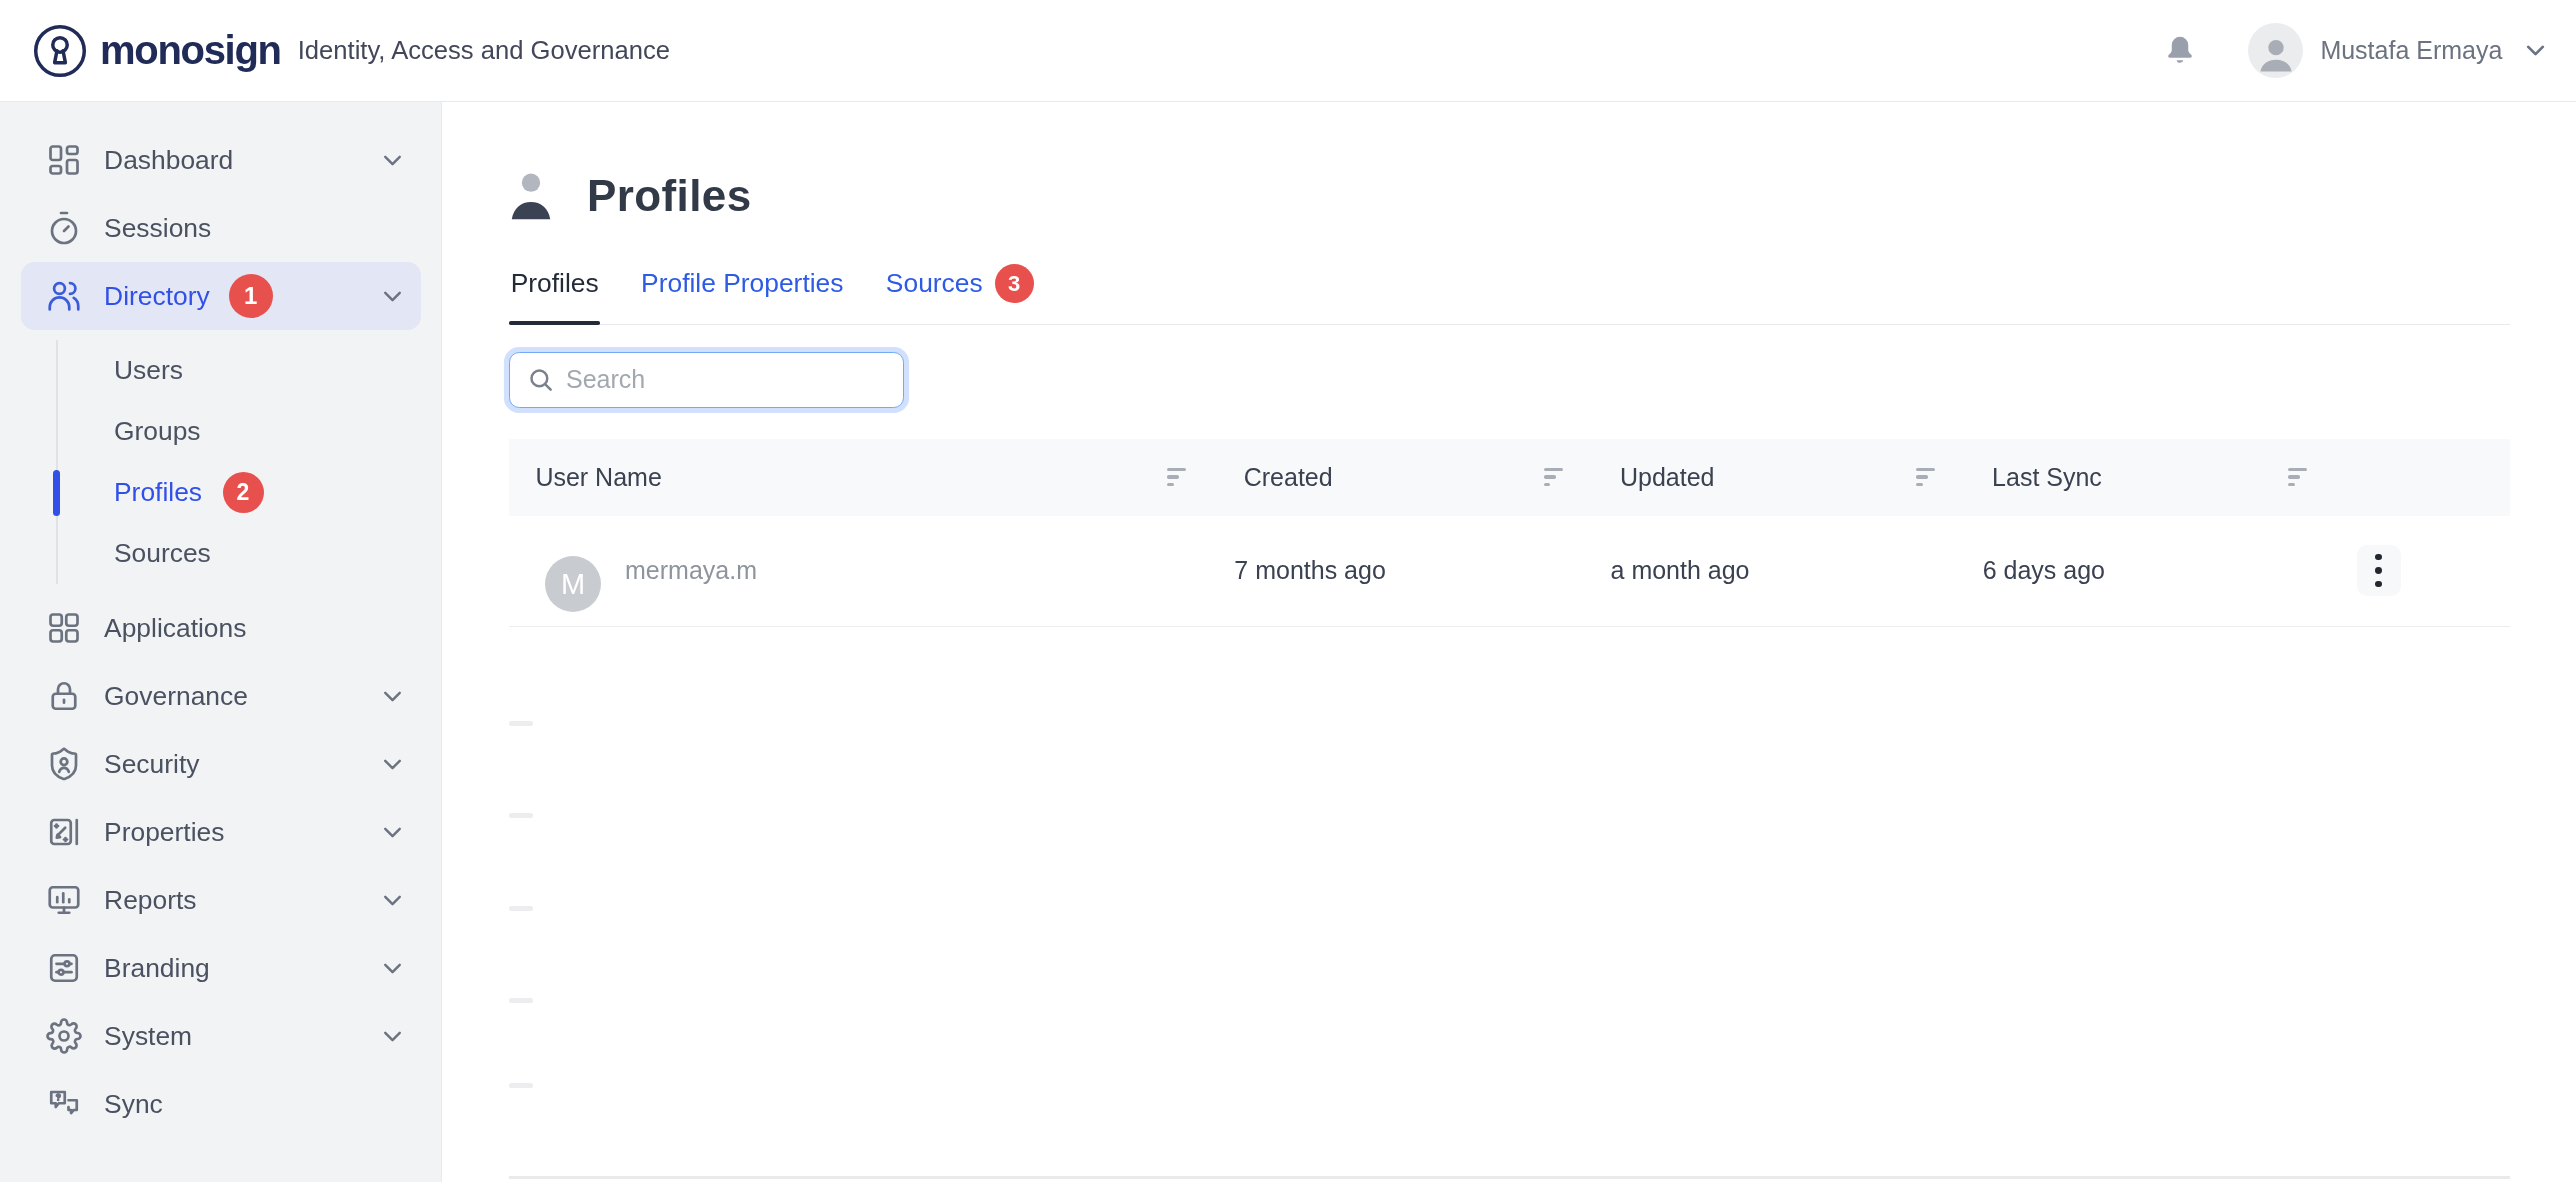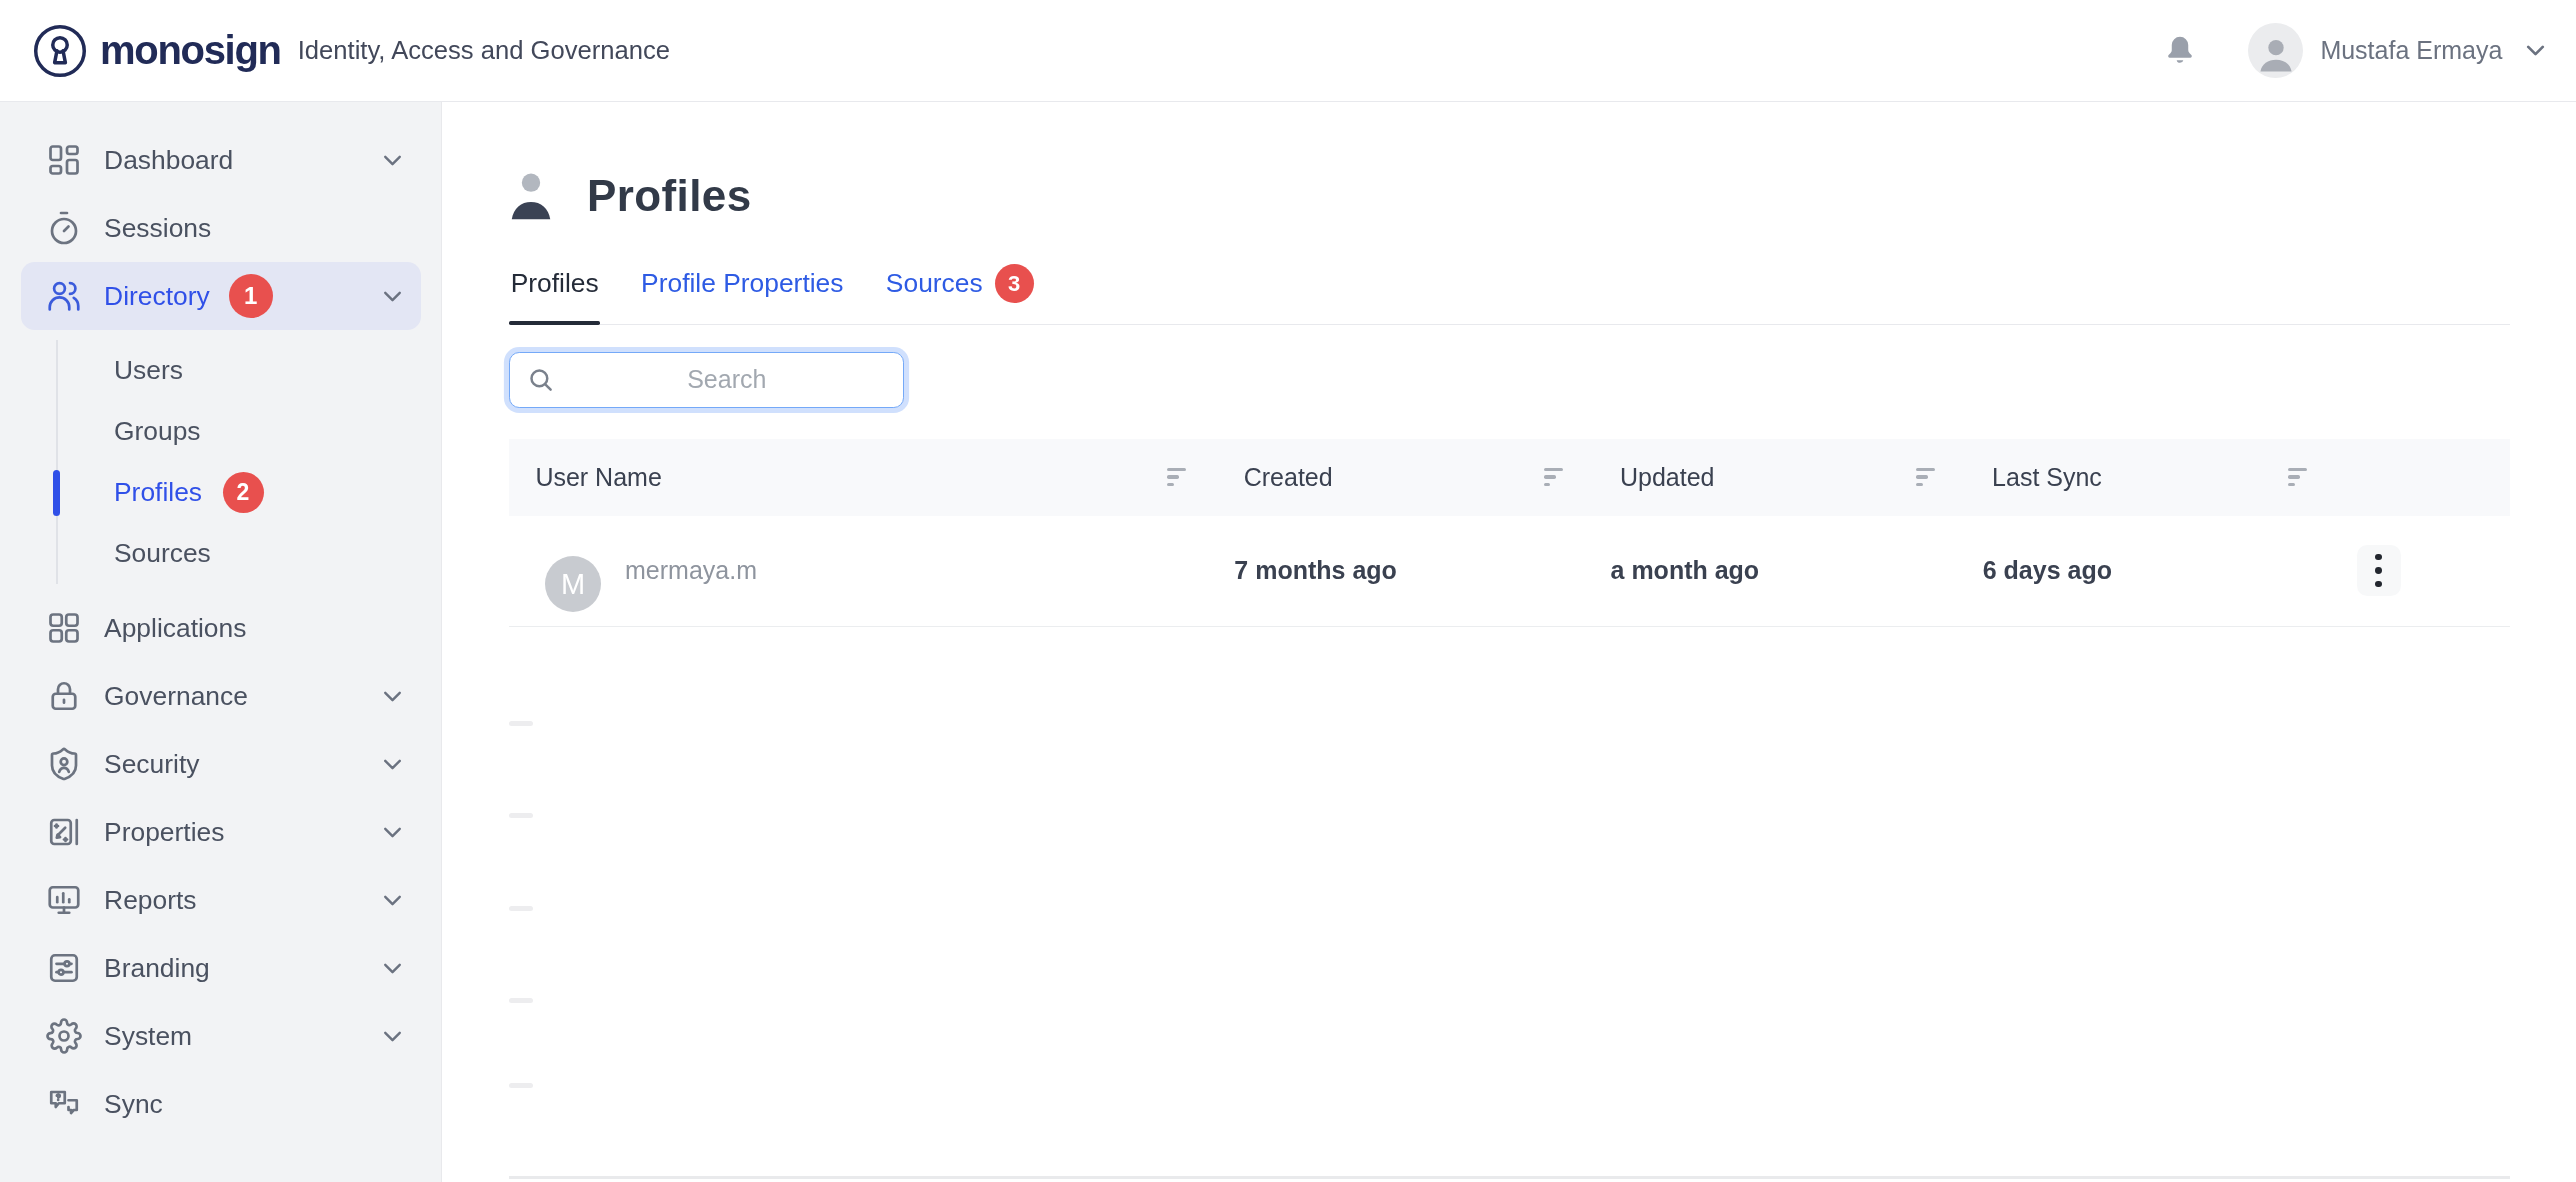--- a/index.html
+++ b/index.html
@@ -83,21 +83,21 @@
 
   .search-box {
     margin-top: 27px; width: 395px; height: 56px; background: #fff;
     border: 1.7px solid #74a9f8; border-radius: 10.2px;
     box-shadow: 0 0 0 5.1px rgba(150, 186, 250, 0.45);
     display: flex; align-items: center; padding: 0 15.4px 0 17px;
   }
   .search-box .mag { width: 27px; height: 27px; color: #7a818c; flex-shrink: 0; }
   .search-box input {
     border: none; outline: none; background: transparent; flex: 1; margin-left: 12px;
-    font-size: 25px; color: #333a46; font-family: inherit; min-width: 0; text-align: center;
+    font-size: 25px; color: #333a46; font-family: inherit; min-width: 0;
   }
   .search-box input::placeholder { color: #a2a8b0; }
 
   
   .table { margin-top: 31px; width: 100%; }
   .trow { display: grid; grid-template-columns: 35.4% 18.8% 18.6% 18.6% 1fr; align-items: center; }
   .thead { background: #f8f9fb; height: 77px; }
   .thead .cell {
     display: flex; align-items: center; justify-content: space-between;
     font-size: 25px; font-weight: 500; color: #3a4150; padding-left: 26.4px; gap: 44px;
@@ -108,21 +108,21 @@
   .sort-icon i:nth-child(2) { width: 12px; }
   .sort-icon i:nth-child(3) { width: 6.8px; }
 
   .tbody-row { height: 111px; border-bottom: 1.7px solid #ebedef; }
   .cell-user { display: flex; align-items: flex-start; padding: 27px 0 0 36px; }
   .row-avatar {
     width: 56px; height: 56px; border-radius: 50%; background: #c8cbd0; color: #ffffff;
     font-size: 29px; display: flex; align-items: center; justify-content: center; flex-shrink: 0;
   }
   .row-username { font-size: 25px; color: #8e949e; margin-left: 24px; line-height: 29px; }
-  .cell-date { font-size: 25px; color: #3a4150; padding-left: 17px; font-weight: bold; }
+  .cell-date { font-size: 25px; color: #3a4150; padding-left: 17px; }
   .cell-actions { display: flex; }
   .kebab-btn {
     width: 44px; height: 51px; border-radius: 10.2px; background: #f7f8f9; border: none;
     display: flex; flex-direction: column; align-items: center; justify-content: center;
     gap: 6.8px; cursor: pointer; margin-left: 19px;
   }
   .kebab-btn i { width: 6.8px; height: 6.8px; border-radius: 50%; background: #23272f; }
 
   
   .ph-dash { position: absolute; left: 67px; width: 24px; height: 5.1px; border-radius: 2.6px; background: #ededef; }

